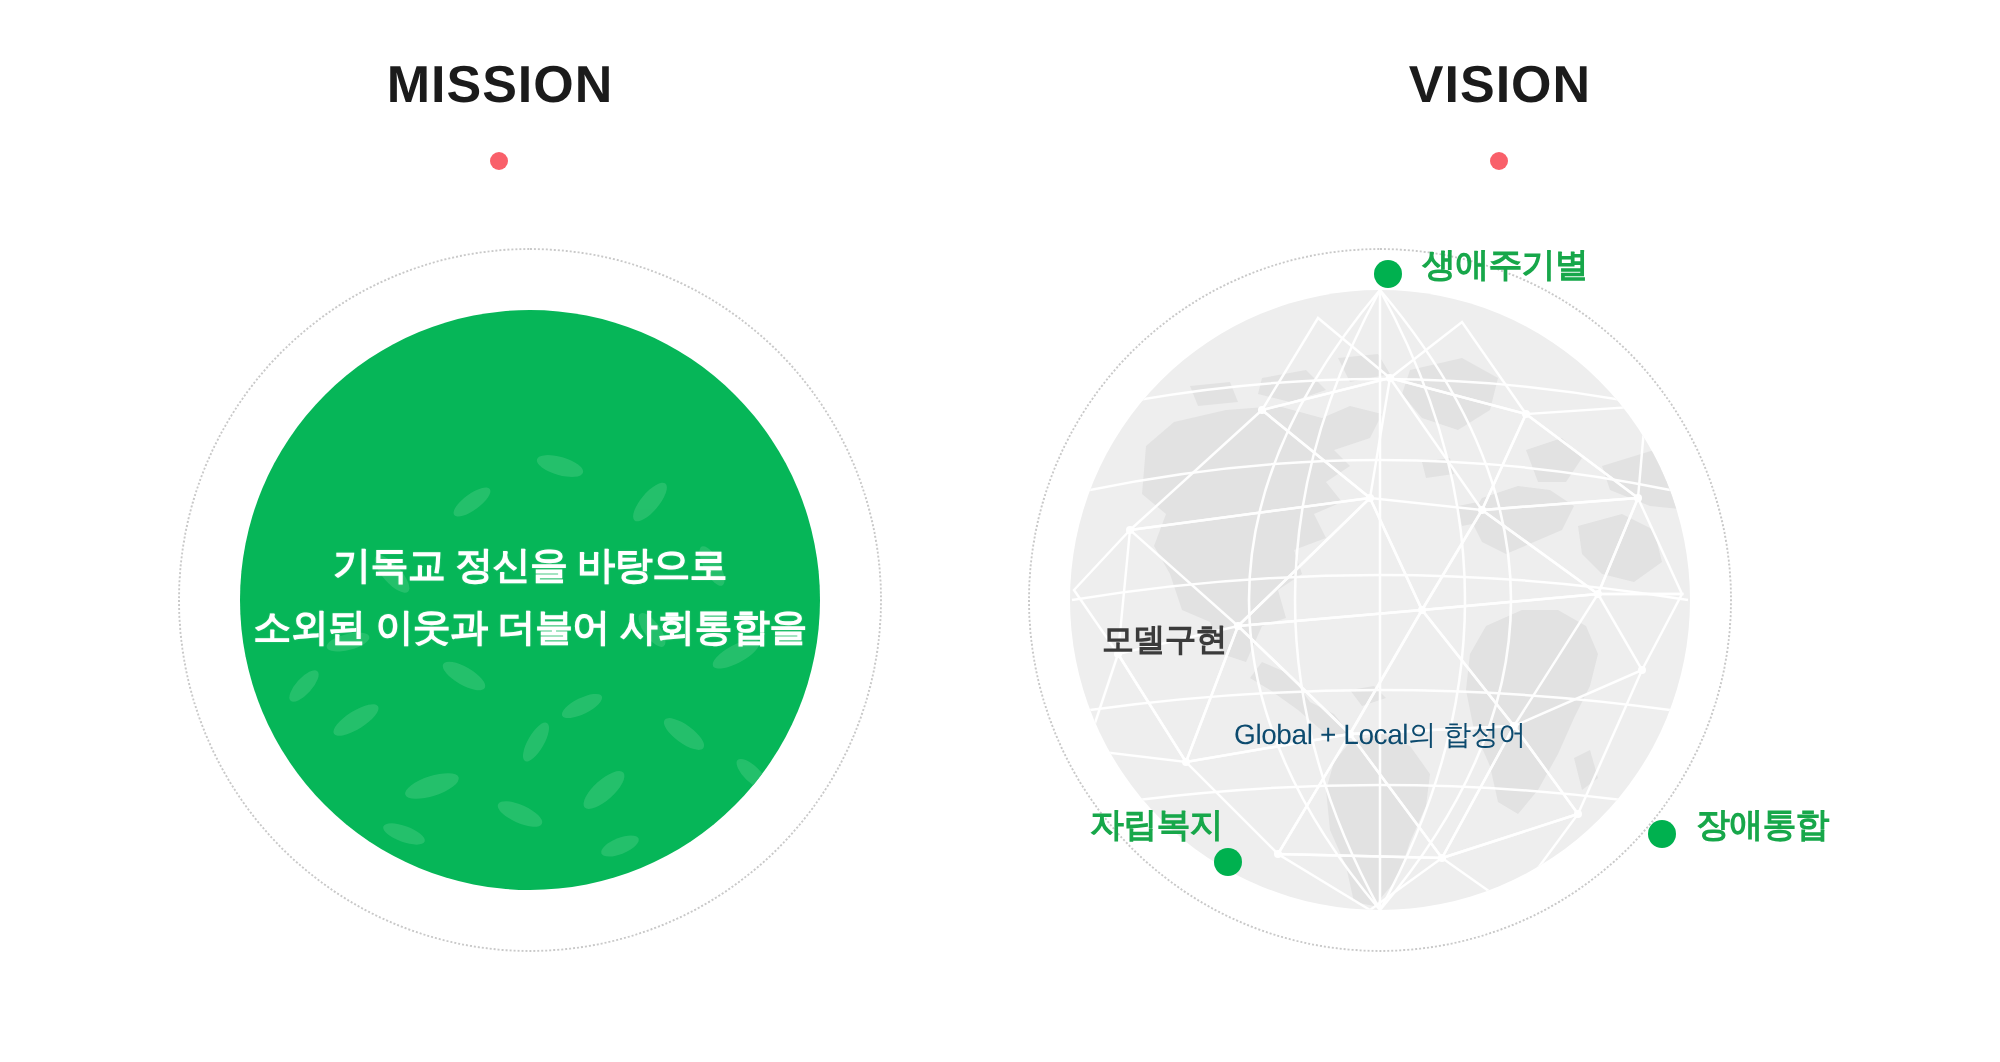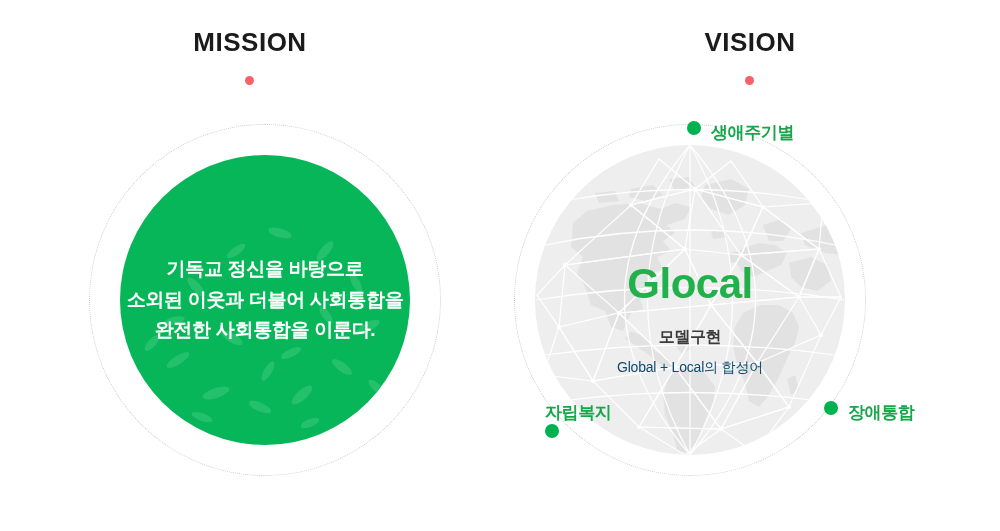--- a/index.html
+++ b/index.html
@@ -132,47 +132,46 @@
     text-align: center;
     font-size: 42px;
     font-weight: bold;
     color: #22b04b;
     letter-spacing: -0.5px;
     line-height: 1;
   }
   .glocal-sub {
     position: absolute;
     top: 168px;
-    left: 0;
+    left: 16px;
     width: 100%;
-    text-align: center;
+    text-align: left;
     font-size: 16px;
     font-weight: bold;
     color: #3b3b3b;
     letter-spacing: -0.4px;
     line-height: 1;
-    margin-top: 16px;
   }
   .glocal-note {
     position: absolute;
     top: 215px;
     left: 0;
     width: 100%;
     text-align: center;
     font-size: 14px;
     color: #0c4a6e;
     letter-spacing: -0.2px;
     line-height: 1;
   }
 
   
   .node {
     position: absolute;
     display: flex;
-    align-items: flex-start;
+    align-items: flex-end;
     white-space: nowrap;
   }
   .node-dot {
     width: 14px;
     height: 14px;
     border-radius: 50%;
     background: #00b14f;
     flex: 0 0 auto;
   }
   .node-label {
@@ -237,21 +236,20 @@
         <ellipse cx="82" cy="262" rx="11" ry="4" transform="rotate(20 82 262)"></ellipse>
         <ellipse cx="190" cy="268" rx="10" ry="4" transform="rotate(-22 190 268)"></ellipse>
         <ellipse cx="256" cy="232" rx="10" ry="4" transform="rotate(44 256 232)"></ellipse>
         <ellipse cx="32" cy="188" rx="10" ry="4" transform="rotate(-48 32 188)"></ellipse>
       </g>
     </svg>
 
     <div class="mission-text">
       <span>기독교 정신을 바탕으로</span>
       <span>소외된 이웃과 더불어 사회통합을</span>
-      <span>완전한 사회통합을 이룬다.</span>
     </div>
   </div>
 </div>
 
 <div class="panel panel-vision">
 
   <div class="panel-title">VISION</div>
 
   <div class="title-dot"></div>
 
@@ -371,21 +369,20 @@
           <circle cx="284" cy="104" r="2"></circle>
           <circle cx="30" cy="120" r="2"></circle>
           <circle cx="24" cy="182" r="2"></circle>
           <circle cx="286" cy="190" r="2"></circle>
           <circle cx="254" cy="262" r="2"></circle>
         </g>
       </g>
     </svg>
 
     <div class="globe-center">
-      <div class="glocal-word">Glocal</div>
       <div class="glocal-sub">모델구현</div>
       <div class="glocal-note">Global + Local의 합성어</div>
     </div>
   </div>
 
   <div class="node node-top">
     <span class="node-dot"></span>
     <span class="node-label">생애주기별</span>
   </div>
 

